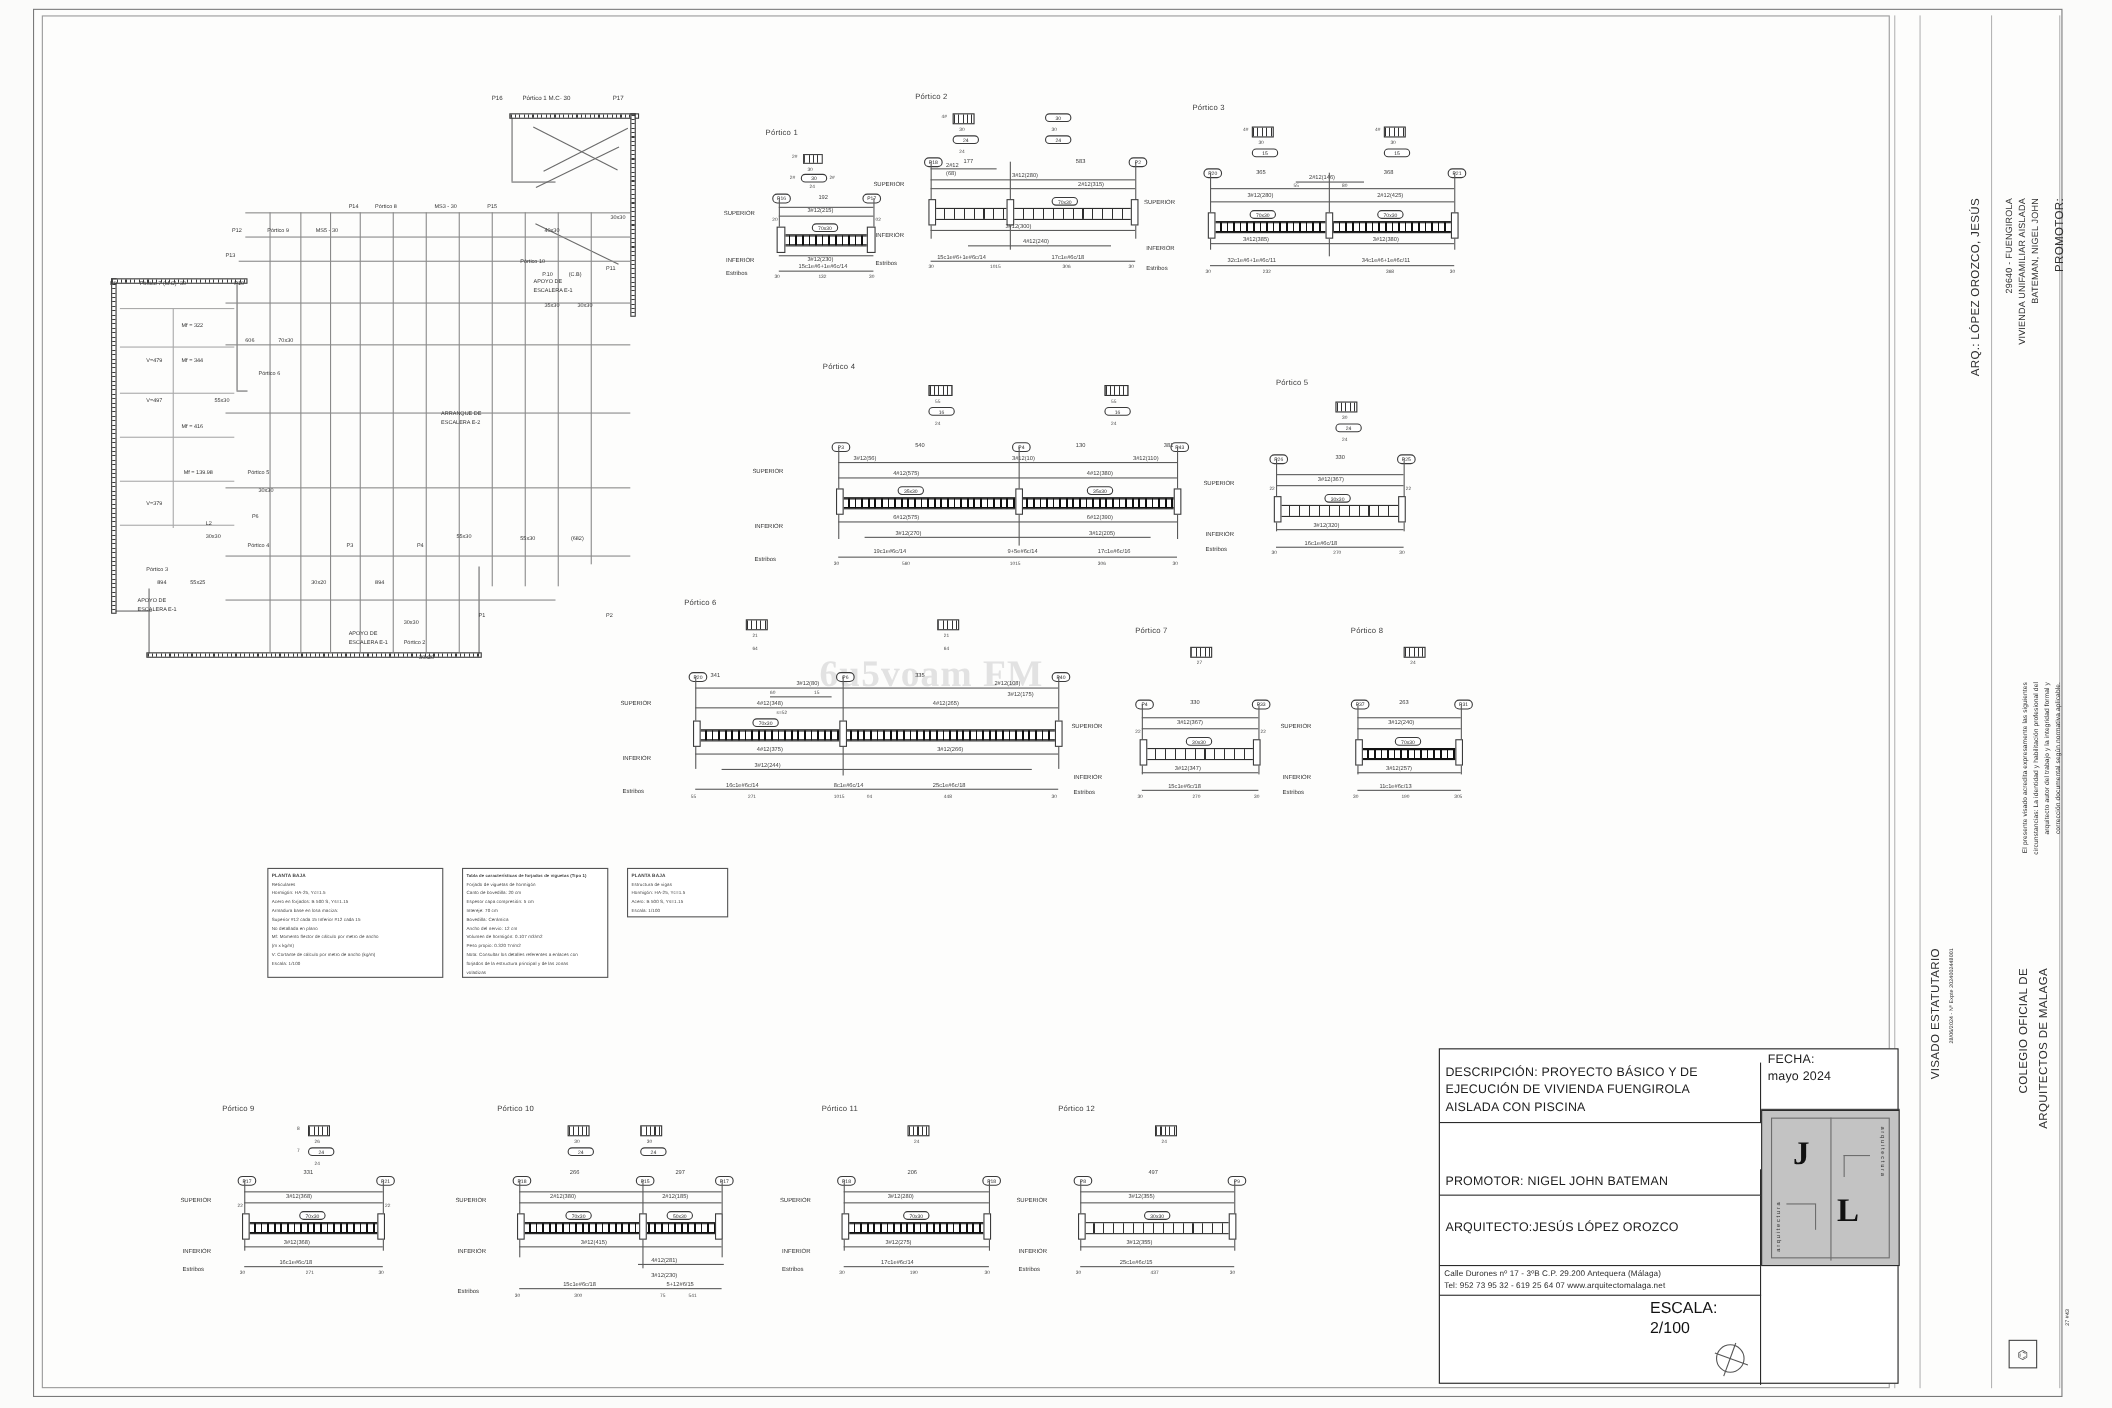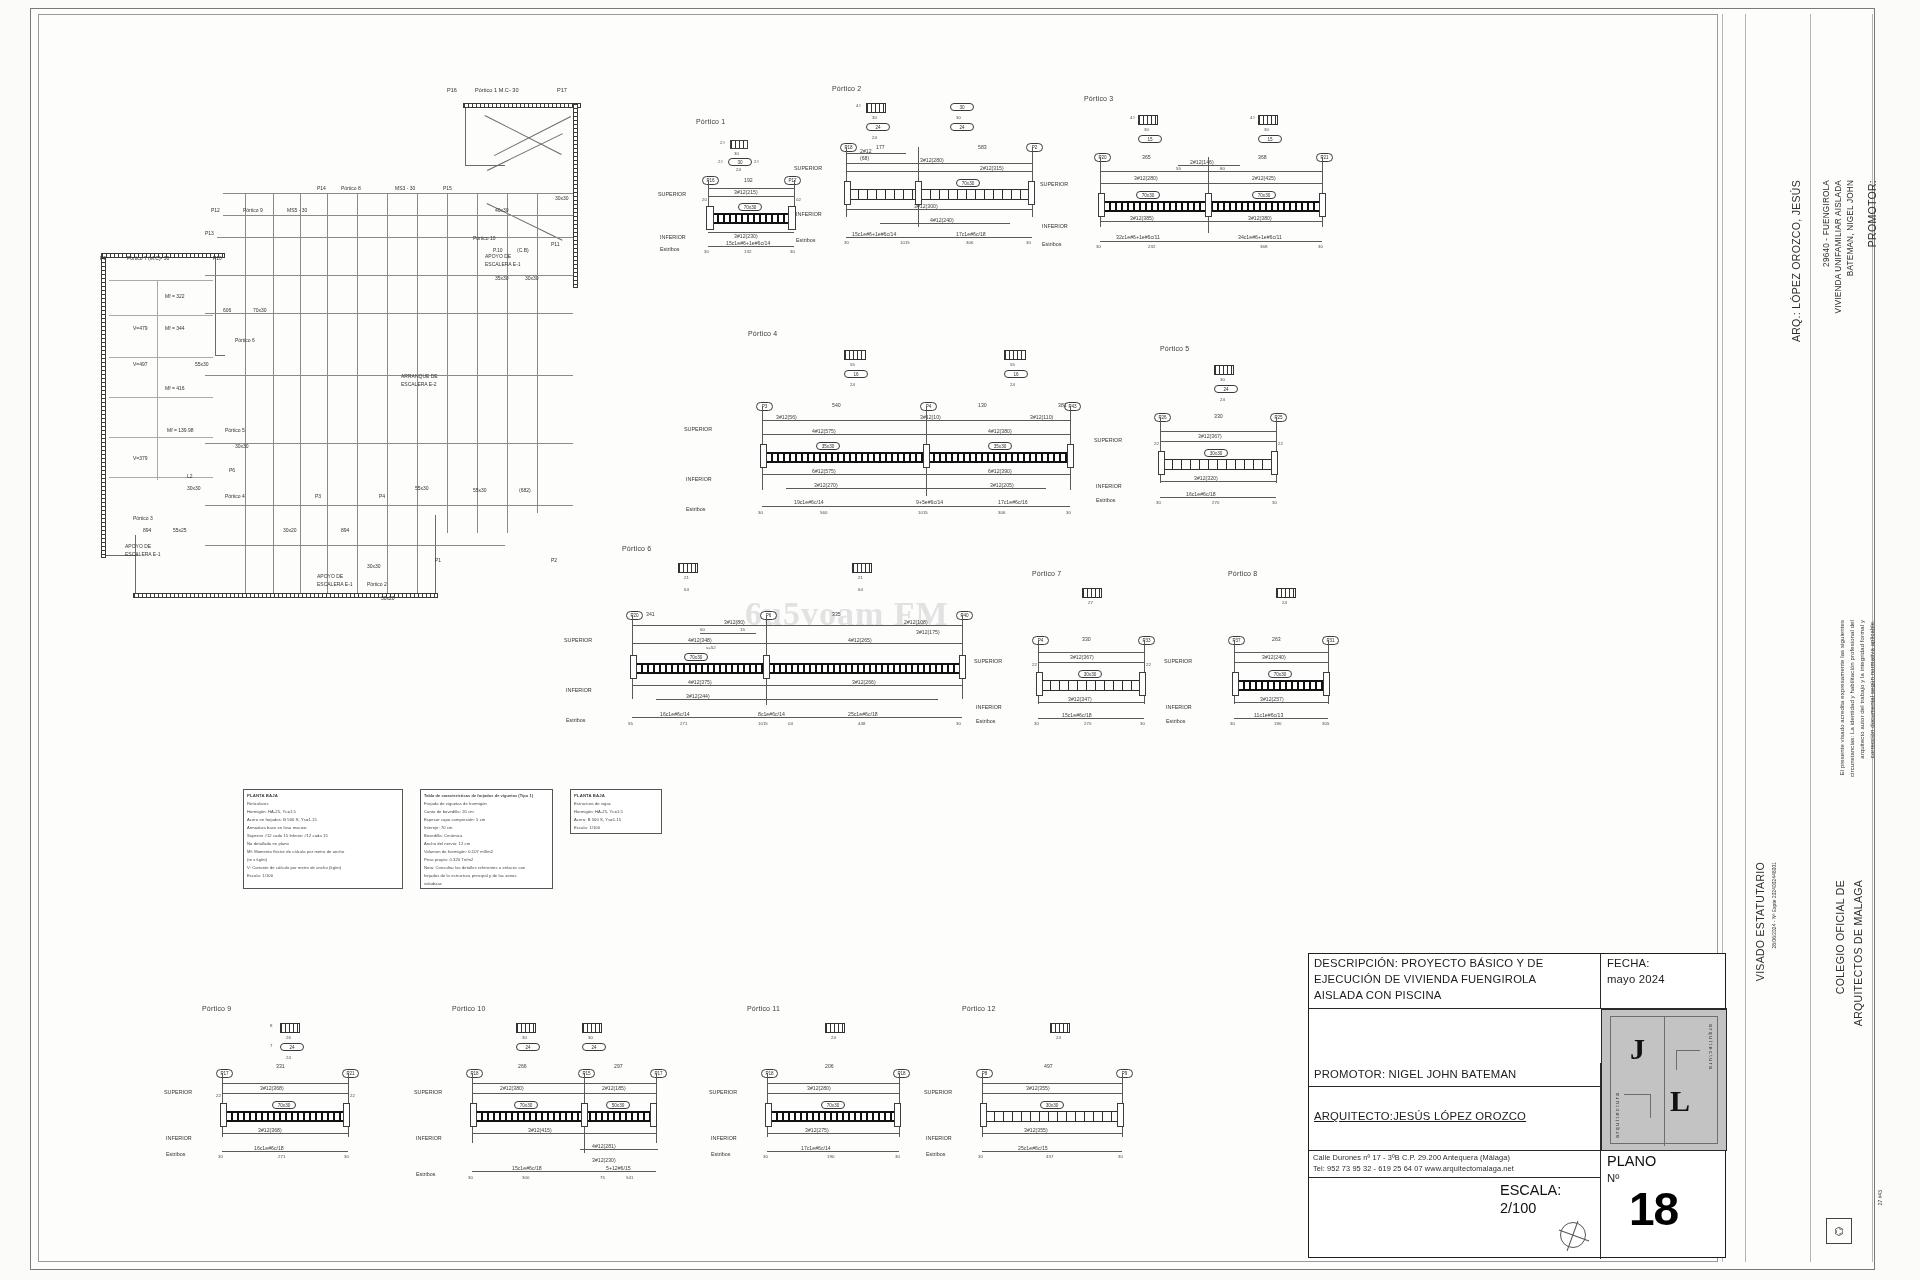--- a/index.html
+++ b/index.html
@@ -822,37 +822,37 @@
     <div class="side" style="left:-34px; top:146px;">Estribos</div>
     <div class="ln h" style="left:22px; top:146px; width:140px;"></div>
     <div class="lbl" style="left:58px; top:140px;">25c1e#6c/15</div>
     <div class="lbl sm" style="left:18px; top:149px;">30</div>
     <div class="lbl sm" style="left:86px; top:149px;">437</div>
     <div class="lbl sm" style="left:158px; top:149px;">30</div>
   </div>
 
   <div id="titleblock">
 
-    <div class="cell bdr-b bdr-r" style="left:0; top:0; width:292px; height:55px;">
+    <div class="cell bdr-b bdr-r" style="left:0; top:12px; width:292px; height:55px;">
       <div class="tb-txt" style="position:absolute; left:5px; top:2px;">DESCRIPCIÓN: PROYECTO BÁSICO Y DE</div>
       <div class="tb-txt" style="position:absolute; left:5px; top:18px;">EJECUCIÓN DE VIVIENDA FUENGIROLA</div>
       <div class="tb-txt" style="position:absolute; left:5px; top:34px;">AISLADA CON PISCINA</div>
     </div>
     <div class="cell bdr-b" style="left:292px; top:0; width:126px; height:55px;">
       <div class="tb-txt" style="position:absolute; left:6px; top:2px;">FECHA:</div>
       <div class="tb-txt" style="position:absolute; left:6px; top:18px;">mayo  2024</div>
     </div>
 
 
     <div class="cell bdr-b bdr-r" style="left:0; top:109px; width:292px; height:24px;">
       <div class="tb-txt" style="position:absolute; left:5px; top:4px;">PROMOTOR: NIGEL JOHN BATEMAN</div>
     </div>
 
     <div class="cell bdr-b bdr-r" style="left:0; top:133px; width:292px; height:64px;">
-      <div class="tb-txt" style="position:absolute; left:5px; top:22px;text-decoration:underline;">ARQUITECTO:JESÚS LÓPEZ OROZCO</div>
+      <div class="tb-txt" style="position:absolute; left:5px; top:22px;">ARQUITECTO:JESÚS LÓPEZ OROZCO</div>
     </div>
 
     <div class="cell bdr-b bdr-r" style="left:0; top:197px; width:292px; height:27px;">
       <div class="tb-foot" style="position:absolute; left:4px; top:2px;">Calle Durones nº 17 - 3ºB        C.P. 29.200        Antequera (Málaga)</div>
       <div class="tb-foot" style="position:absolute; left:4px; top:13px;">Tel: 952 73 95 32 - 619 25 64 07 www.arquitectomalaga.net</div>
     </div>
 
     <div class="cell bdr-r" style="left:185px; top:224px; width:107px; height:81px;">
       <div class="tb-big" style="position:absolute; left:6px; top:4px;">ESCALA:</div>
       <div class="tb-big" style="position:absolute; left:6px; top:22px;">2/100</div>
@@ -865,25 +865,20 @@
       <div class="vtxt" style="right:12px; top:14px; height:114px;">arquitectura</div>
       <div class="ln v" style="left:62px; top:6px; height:130px; background:#6d6d6d;"></div>
       <div class="jl" style="left:28px; top:22px;">J</div>
       <div class="jl" style="left:68px; top:74px;">L</div>
       <div class="ln h" style="left:22px; top:84px; width:26px; background:#6d6d6d;"></div>
       <div class="ln v" style="left:48px; top:84px; height:24px; background:#6d6d6d;"></div>
       <div class="ln h" style="left:74px; top:40px; width:24px; background:#6d6d6d;"></div>
       <div class="ln v" style="left:74px; top:40px; height:20px; background:#6d6d6d;"></div>
     </div>
 
-    <div class="cell" style="left:292px; top:197px; width:126px; height:108px;">
-      <div class="tb-big" style="position:absolute; left:6px; top:2px;">PLANO</div>
-      <div class="tb-txt" style="position:absolute; left:6px; top:20px;">Nº</div>
-      <div class="plano-num" style="position:absolute; left:28px; top:36px;">18</div>
-    </div>
   </div>
 
   <div class="vert big" style="left:1866px; top:180px;">PROMOTOR:</div>
   <div class="vert med" style="left:1846px; top:180px;">BATEMAN, NIGEL JOHN</div>
   <div class="vert med" style="left:1834px; top:180px;">VIVIENDA UNIFAMILIAR AISLADA</div>
   <div class="vert med" style="left:1822px; top:180px;">29640 - FUENGIROLA</div>
 
   <div class="vert big" style="left:1790px; top:180px;">ARQ.: LÓPEZ OROZCO, JESÚS</div>
 
   <div class="vert sm" style="left:1838px; top:620px;">El presente visado acredita expresamente las siguientes</div>

